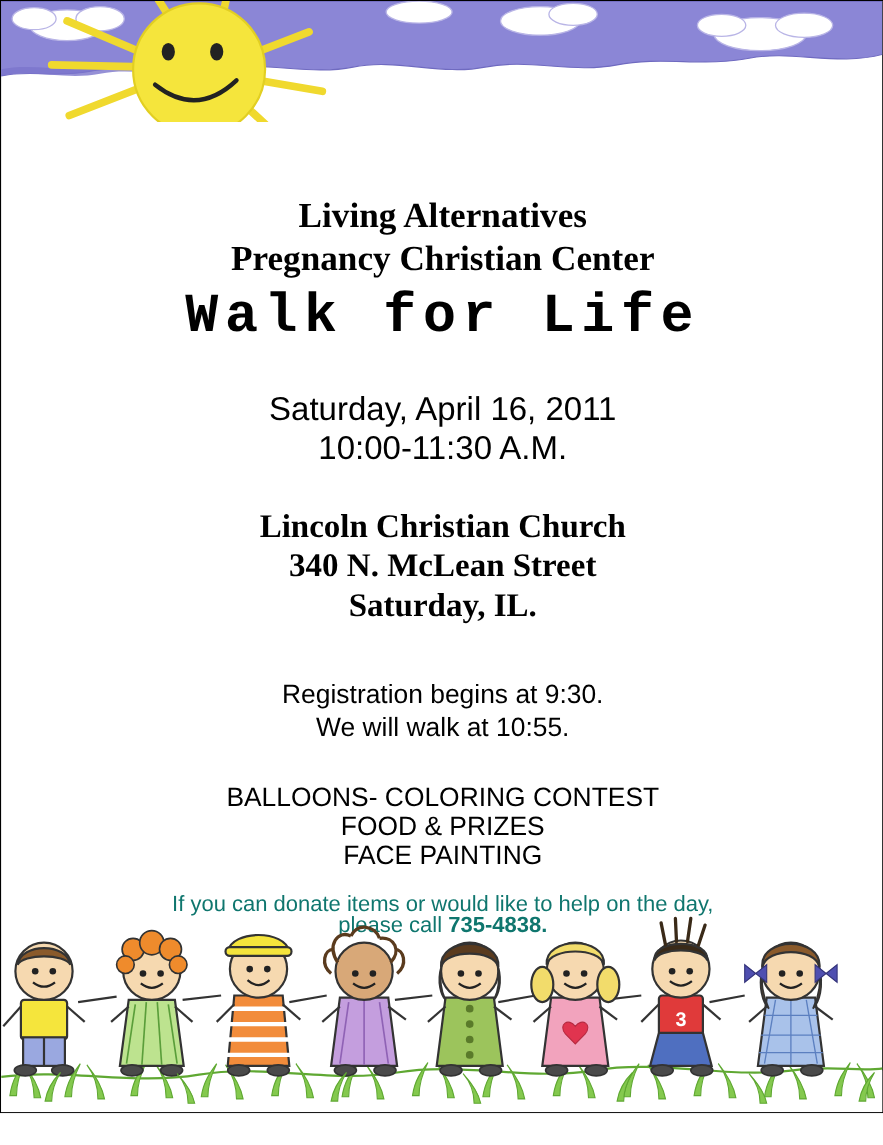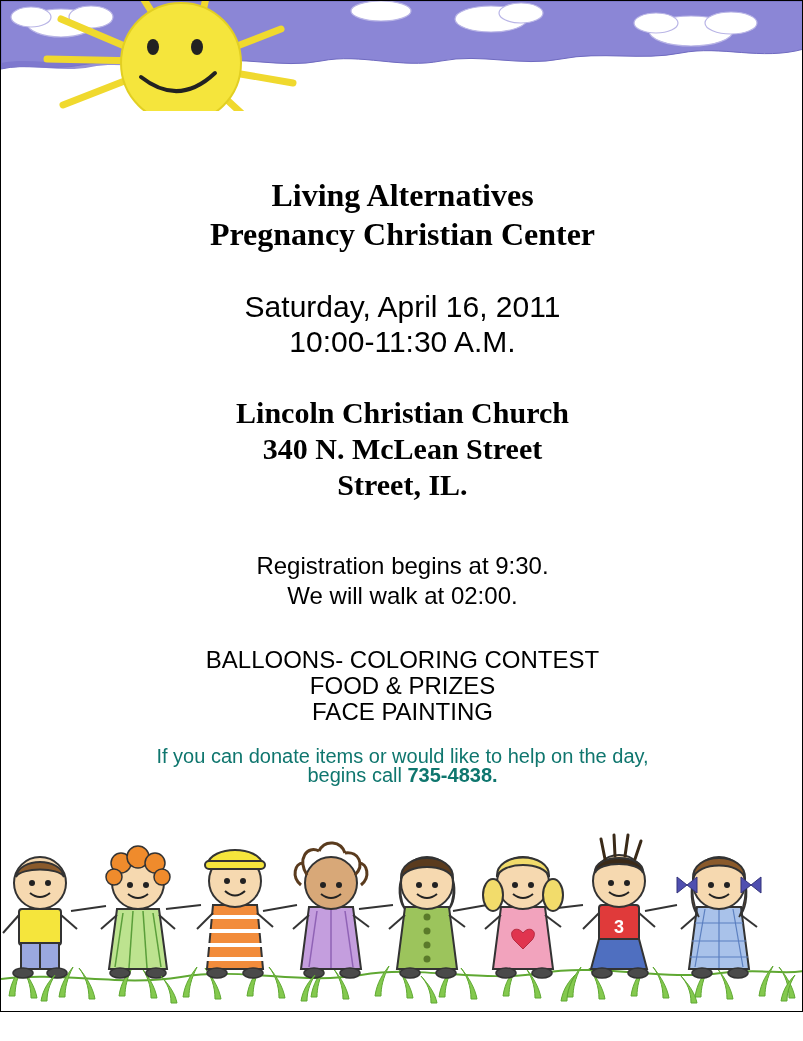--- a/index.html
+++ b/index.html
@@ -150,46 +150,47 @@
       <ellipse cx="196" cy="46" rx="6" ry="8" fill="#222"></ellipse>
       <path d="M140,76 Q178,106 214,72" fill="none" stroke="#222" stroke-width="4" stroke-linecap="round"></path>
     </svg>
   </div>
 
   <div class="content">
 
     <div class="org-line">Living Alternatives</div>
     <div class="org-line">Pregnancy Christian Center</div>
 
+    <div class="walk-title">Walk for Life</div>
 
     <div class="date-block">
       <div class="date-line">Saturday, April 16, 2011</div>
       <div class="date-line">10:00-11:30 A.M.</div>
     </div>
 
     <div class="venue-block">
       <div class="venue-line">Lincoln Christian Church</div>
       <div class="venue-line">340 N. McLean Street</div>
-      <div class="venue-line">Street, IL.</div>
+      <div class="venue-line">Saturday, IL.</div>
     </div>
 
     <div class="registration-block">
       <div class="registration-line">Registration begins at 9:30.</div>
-      <div class="registration-line">We will walk at 02:00.</div>
+      <div class="registration-line">We will walk at 10:55.</div>
     </div>
 
     <div class="activities-block">
       <div class="activity-line">BALLOONS- COLORING CONTEST</div>
       <div class="activity-line">FOOD &amp; PRIZES</div>
       <div class="activity-line">FACE PAINTING</div>
     </div>
 
     <div class="donate-block">
       <div class="donate-line">If you can donate items or would like to help on the day,</div>
-      <div class="donate-line"><span>begins call </span><b>735-4838.</b></div>
+      <div class="donate-line"><span>please call </span><b>735-4838.</b></div>
     </div>
 
   </div>
 
   <div class="kids">
     <svg width="803" height="210" viewBox="0 0 803 210" xmlns="http://www.w3.org/2000/svg">
       <defs>
         <g id="grassblade">
           <path d="M0,0 C2,-10 6,-16 10,-22 C5,-14 3,-7 2,0 Z" fill="#7ec24a"></path>
         </g>

